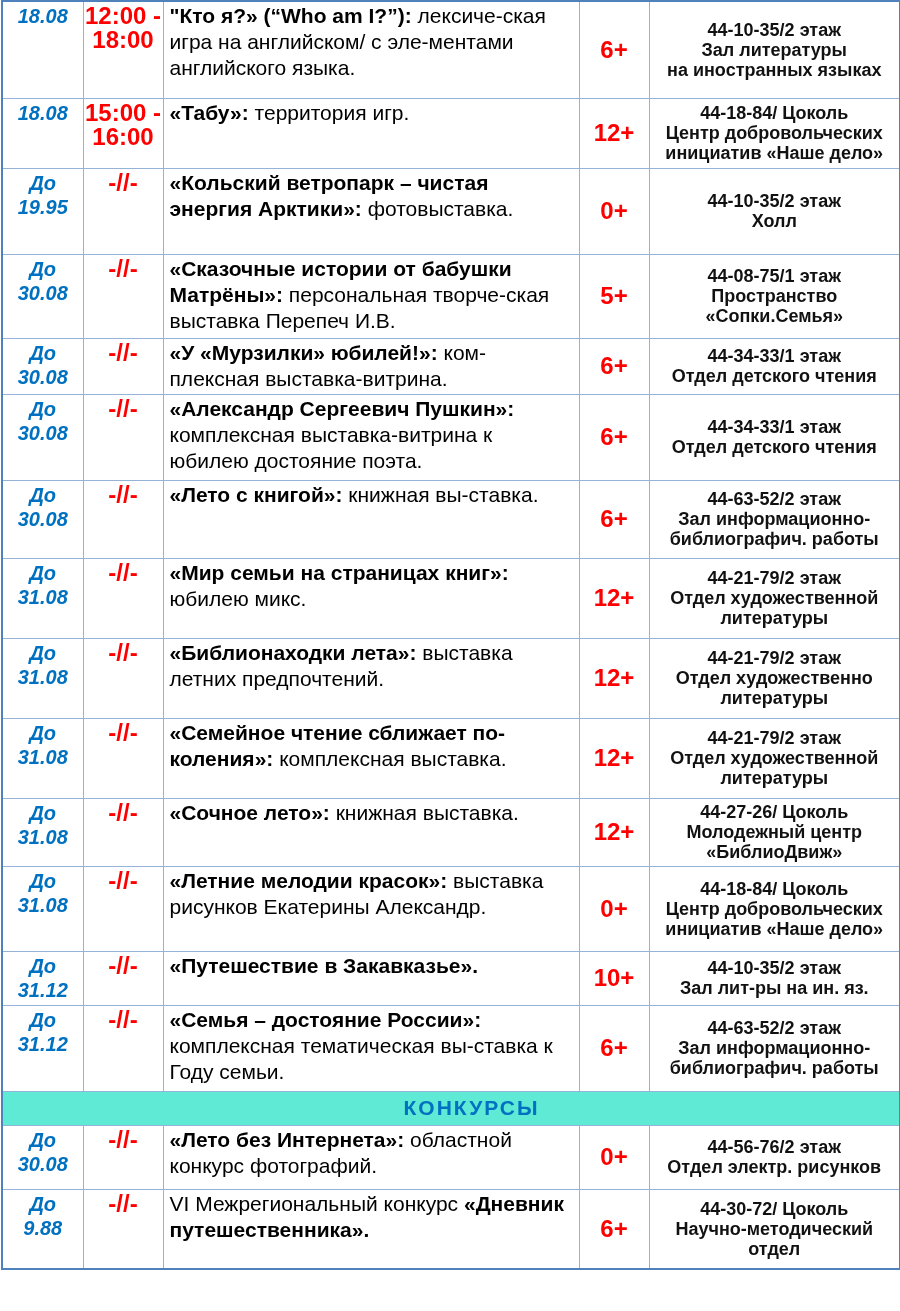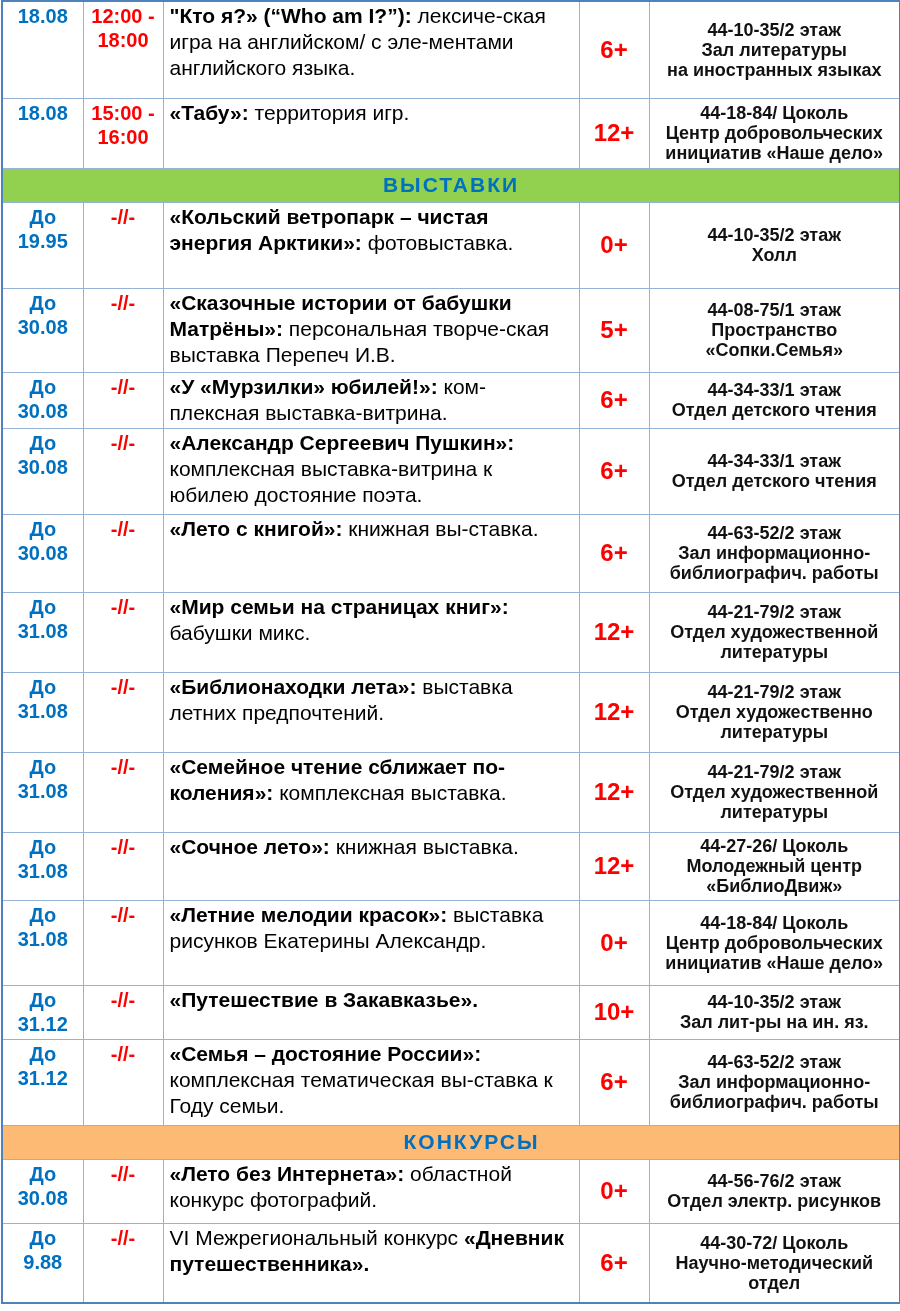--- a/index.html
+++ b/index.html
@@ -4,29 +4,29 @@
 <style>
   html, body { margin:0; padding:0; background:#ffffff; }
   body { width:900px; height:1311px; overflow:hidden; font-family:"Liberation Sans", sans-serif; }
   table.sched { border-collapse:collapse; width:898px; table-layout:fixed; margin-left:1px; border:2px solid #4f81bd; }
   table.sched td { border:1px solid #95b3d7; vertical-align:top; padding:0; }
   col.c-date { width:81px; }
   col.c-time { width:80px; }
   col.c-desc { width:416px; }
   col.c-age { width:70px; }
   col.c-place { width:251px; }
-  td.date { color:#0070c0; font-weight:bold; font-size:20px; line-height:24px; text-align:center; padding-top:2px !important; }
-  td.time { color:#ff0000; font-weight:bold; font-size:20px; line-height:24px; text-align:center; padding-top:2px !important; }
+  td.date { color:#0070c0; font-weight:bold; font-size:20px; line-height:24px; text-align:center; padding-top:2px !important;font-style:italic; }
+  td.time { color:#ff0000; font-weight:bold; font-size:24px; line-height:24px; text-align:center; padding-top:2px !important; }
   td.desc { font-size:21px; line-height:26px; color:#000; padding:1px 4px 2px 6px !important; }
   td.desc b { font-weight:bold; }
   td.age { color:#ff0000; font-weight:bold; font-size:24px; text-align:center; vertical-align:middle !important; }
   td.place { font-weight:bold; font-size:18px; line-height:20px; text-align:center; vertical-align:middle !important; color:#111; padding:2px 2px !important; }
   tr.section td { text-align:center; color:#0070c0; font-weight:bold; font-size:21px; letter-spacing:2px; height:33px; vertical-align:middle; }
   tr.section.green td { background:#92d050; }
-  tr.section.pink td { background:#fdba74;padding-left:41px; }
+  tr.section.pink td { background:#5eead4;padding-left:41px; }
   .place-line { display:block; }
 </style>
 </head>
 <body>
 
 <table class="sched">
   <colgroup>
     <col class="c-date">
       <col class="c-time">
       <col class="c-desc">
@@ -57,23 +57,20 @@
         </td>
       <td class="desc"><b>«Табу»:</b><span> территория игр.</span></td>
       <td class="age"><span>12+</span></td>
       <td class="place">
           <span class="place-line">44-18-84/ Цоколь</span>
           <span class="place-line">Центр добровольческих</span>
           <span class="place-line">инициатив «Наше дело»</span>
         </td>
     </tr>
 
-    <tr class="section green">
-      <td colspan="5">ВЫСТАВКИ</td>
-    </tr>
 
   <tr style="height: 86px;">
     <td class="date">
           <span class="place-line">До</span>
           <span class="place-line">19.95</span>
         </td>
     <td class="time"><span>-//-</span></td>
     <td class="desc"><span></span><b>«Кольский ветропарк – чистая энергия Арктики»:</b><span> фотовыставка.</span></td>
     <td class="age"><span>0+</span></td>
     <td class="place">
@@ -142,21 +139,21 @@
           <span class="place-line">библиографич. работы</span>
         </td>
   </tr>
 
   <tr style="height: 80px;">
     <td class="date">
           <span class="place-line">До</span>
           <span class="place-line">31.08</span>
         </td>
     <td class="time"><span>-//-</span></td>
-    <td class="desc"><span></span><b>«Мир семьи на страницах книг»:</b><span> бабушки микс.</span></td>
+    <td class="desc"><span></span><b>«Мир семьи на страницах книг»:</b><span> юбилею микс.</span></td>
     <td class="age"><span>12+</span></td>
     <td class="place">
           <span class="place-line">44-21-79/2 этаж</span>
           <span class="place-line">Отдел художественной</span>
           <span class="place-line">литературы</span>
         </td>
   </tr>
 
   <tr style="height: 80px;">
     <td class="date">

